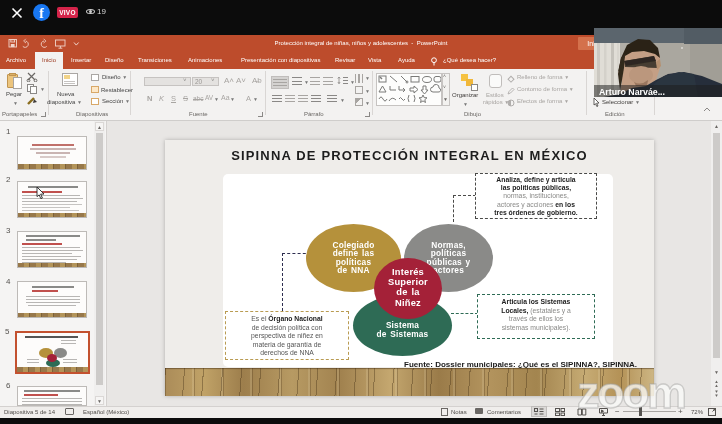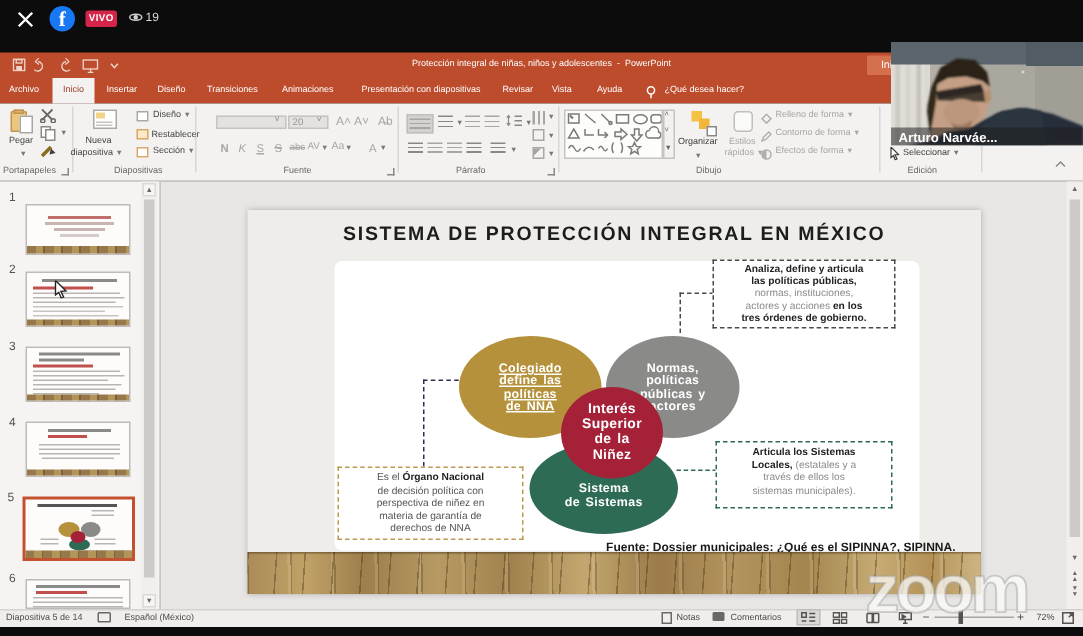--- a/index.html
+++ b/index.html
@@ -353,30 +353,30 @@
     <div class="ab" style="left:4px;top:14px;width:60px;height:1px;background:#b8b6b4;"></div>
     <div class="ab" style="left:4px;top:17px;width:60px;height:1px;background:#b8b6b4;"></div>
   </div>
   <div class="ab" id="vscroll1"></div>
   <div class="ab" style="left:95px;top:122px;width:9px;height:9px;background:#f6f5f4;border:1px solid #dbd8d6;color:#6a6764;font-size:5px;text-align:center;line-height:9px;">▲</div>
   <div class="ab" id="vthumb1"></div>
   <div class="ab" style="left:95px;top:396px;width:9px;height:9px;background:#f6f5f4;border:1px solid #dbd8d6;color:#6a6764;font-size:5px;text-align:center;line-height:9px;">▼</div>
 
   <div class="ab" id="editor"></div>
   <div class="ab" id="slide">
-    <div class="ab" id="slide-title">SISTEMA DE PROTECCIÓN INTEGRAL EN MÉXICO</div>
+    <div class="ab" id="slide-title">SIPINNA DE PROTECCIÓN INTEGRAL EN MÉXICO</div>
     <div class="ab" id="whitebox"></div>
 
     <div class="conn" style="left:117px;top:113px;width:29px;height:0;border-top:1.5px dashed #2e2e50;"></div>
     <div class="conn" style="left:117px;top:113px;width:0;height:58px;border-left:1.5px dashed #2e2e50;"></div>
     <div class="conn" style="left:288px;top:55px;width:23px;height:0;border-top:1.5px dashed #4a4a48;"></div>
     <div class="conn" style="left:288px;top:55px;width:0;height:27px;border-left:1.5px dashed #4a4a48;"></div>
     <div class="conn" style="left:286px;top:173px;width:27px;height:0;border-top:1.5px dashed #2e6b55;"></div>
 
-    <div class="ell" style="left:141px;top:84px;width:95px;height:68px;background:#b5913b;font-size:8.3px;line-height:8.4px;padding-top:17px;letter-spacing:.2px;text-decoration:underline;">Colegiado<br>define las<br>políticas<br>de NNA</div>
+    <div class="ell" style="left:141px;top:84px;width:95px;height:68px;background:#b5913b;font-size:8.3px;line-height:8.4px;padding-top:17px;letter-spacing:.2px;">Colegiado<br>define las<br>políticas<br>de NNA</div>
     <div class="ell" style="left:239px;top:84px;width:89px;height:68px;background:#8a8a88;font-size:8.3px;line-height:8.4px;padding-top:17px;letter-spacing:.2px;">Normas,<br>políticas<br>públicas y<br>actores</div>
     <div class="ell" style="left:188px;top:155px;width:99px;height:61px;background:#2e6b55;font-size:8.3px;line-height:9px;padding-top:26px;letter-spacing:.2px;">Sistema<br>de Sistemas</div>
     <div class="ell" style="left:209px;top:118px;width:68px;height:61px;background:#a42138;font-size:9.3px;line-height:10.2px;padding-top:9px;letter-spacing:.2px;">Interés<br>Superior<br>de la<br>Niñez</div>
 
     <div class="dashbox" style="left:60px;top:171px;width:124px;height:49px;border:1.5px dashed #b99b52;font-size:6.8px;line-height:8.6px;padding-top:3px;background:#fff;">Es el <b style="color:#222;">Órgano Nacional</b><br>de decisión política con<br>perspectiva de niñez en<br>materia de garantía de<br>derechos de NNA</div>
     <div class="dashbox" style="left:310px;top:33px;width:122px;height:46px;border:1.5px dashed #4a4a48;font-size:6.8px;line-height:8.2px;padding-top:2px;background:#fff;"><b style="color:#222;">Analiza, define y articula</b><br><b style="color:#222;">las políticas públicas,</b><br><span style="color:#8a8a88;">normas, instituciones,</span><br><span style="color:#8a8a88;">actores y acciones</span> <b style="color:#222;">en los</b><br><b style="color:#222;">tres órdenes de gobierno.</b></div>
     <div class="dashbox" style="left:312px;top:154px;width:118px;height:45px;border:1.5px dashed #2e6b55;font-size:6.8px;line-height:8.6px;padding-top:3px;background:#fff;"><b style="color:#222;">Articula los Sistemas</b><br><b style="color:#222;">Locales,</b> <span style="color:#8a8a88;">(estatales y a</span><br><span style="color:#8a8a88;">través de ellos los</span><br><span style="color:#8a8a88;">sistemas municipales).</span></div>
     <div class="ab" id="fuente">Fuente: Dossier municipales: ¿Qué es el SIPINNA?, SIPINNA.</div>
     <div class="ab" id="wood">
         <div class="woodtex"></div>

